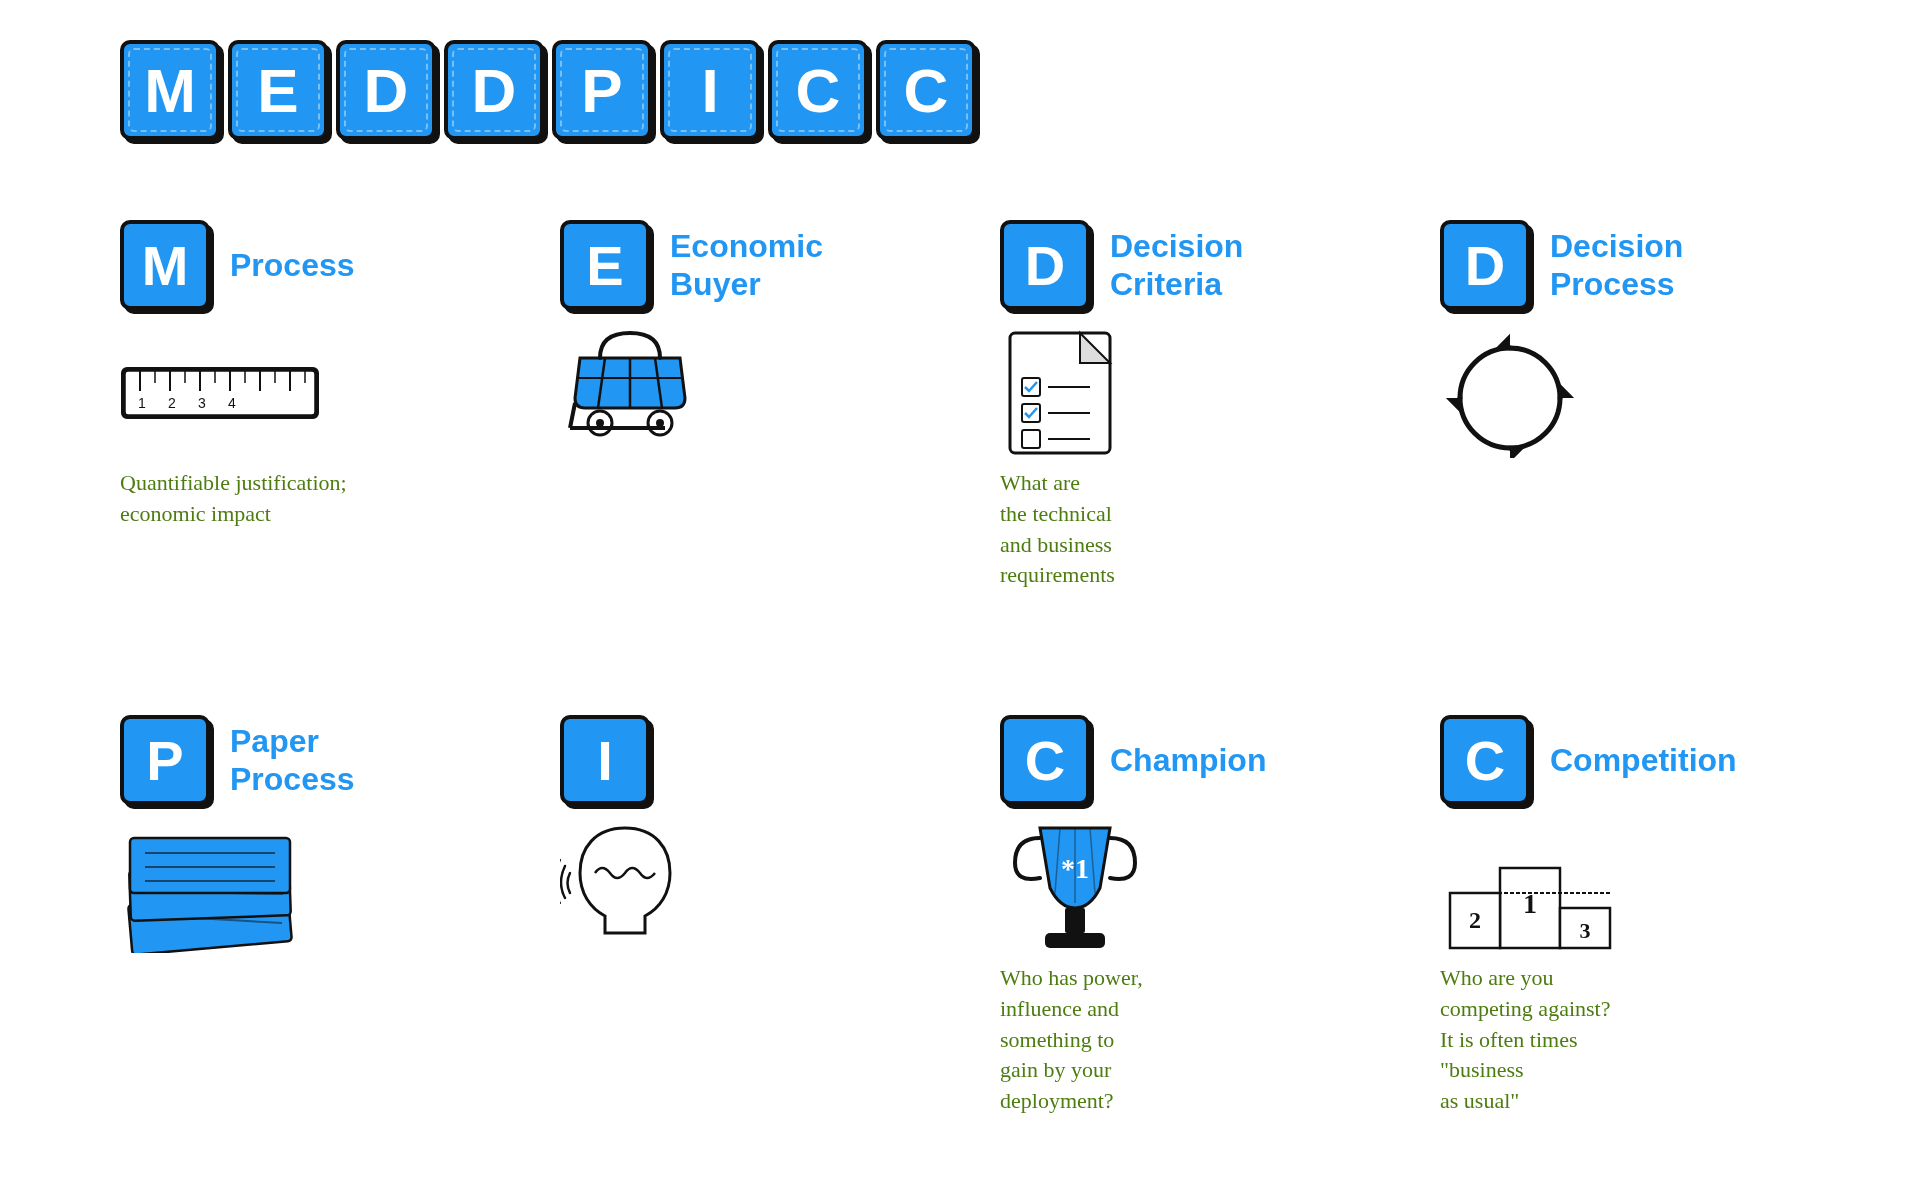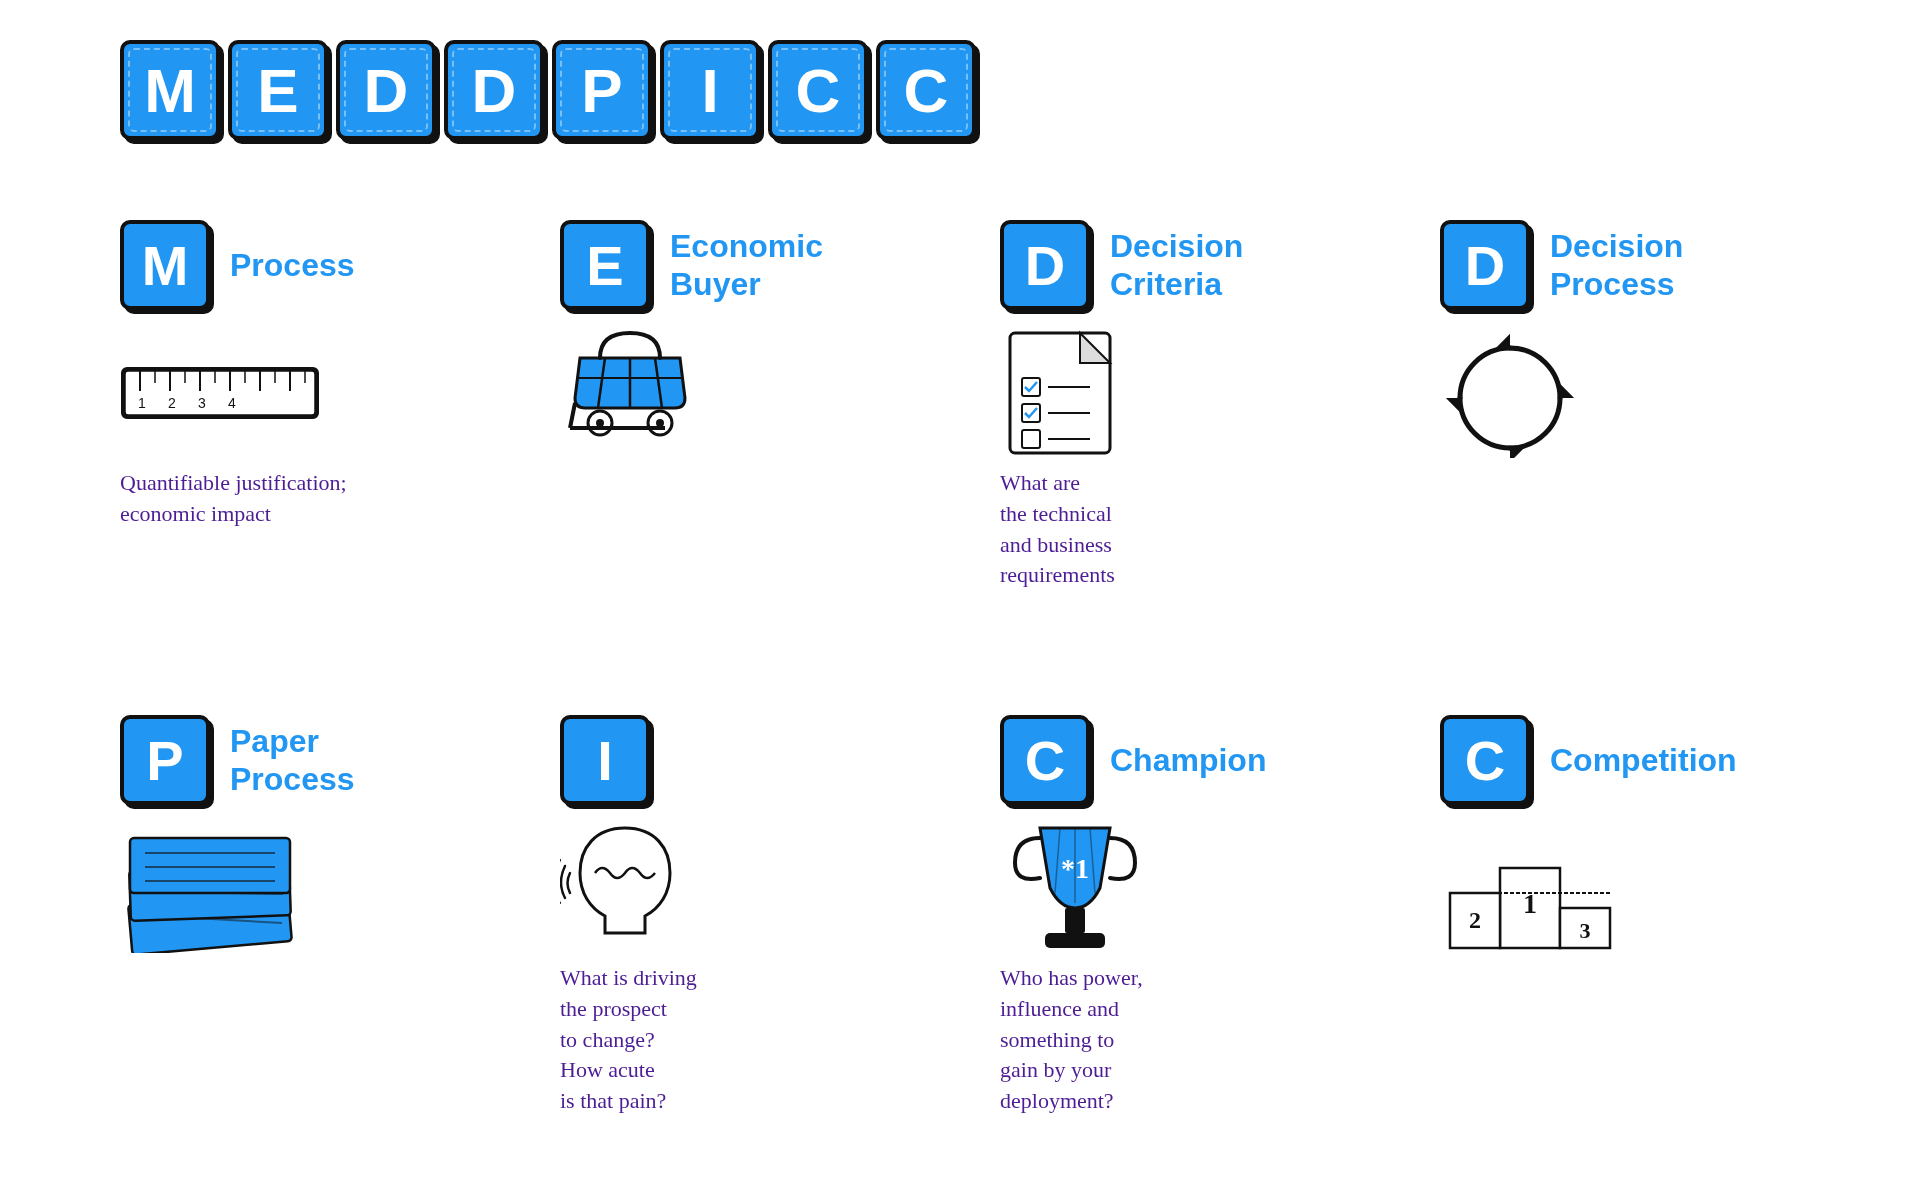--- a/index.html
+++ b/index.html
@@ -126,21 +126,21 @@
 
     .cell-icon-area {
       display: flex;
       align-items: center;
       justify-content: flex-start;
       height: 130px;
     }
 
     .cell-description {
       font-size: 22px;
-      color: #4c1d95;
+      color: #4d7c0f;
       line-height: 1.4;
       font-family: 'Comic Sans MS', cursive;
     }
 
     
     svg.icon {
       display: block;
     }
 
   </style>
@@ -300,21 +300,20 @@
 
         <path d="M65 10 C35 10 20 30 20 55 C20 75 30 90 45 98 L45 115 L85 115 L85 98 C100 90 110 75 110 55 C110 30 95 10 65 10 Z" fill="#fff" stroke="#111" stroke-width="3"></path>
 
         <path d="M35 55 Q42 45 50 55 Q57 65 65 55 Q72 45 80 55 Q87 65 95 55" fill="none" stroke="#111" stroke-width="2.5"></path>
 
         <path d="M10 75 Q5 65 10 55" fill="none" stroke="#111" stroke-width="2.5" stroke-linecap="round"></path>
         <path d="M5 80 Q-3 65 5 48" fill="none" stroke="#111" stroke-width="2.5" stroke-linecap="round"></path>
         <path d="M0 85 Q-10 65 0 42" fill="none" stroke="#111" stroke-width="2" stroke-linecap="round"></path>
       </svg>
     </div>
-    <div class="cell-description">What is driving<br>the prospect<br>to change?<br>How acute<br>is that pain?</div>
   </div>
       <div class="cell">
     <div class="cell-header">
       <div class="cell-letter-box">C</div>
       <div class="cell-title">Champion</div>
     </div>
     <div class="cell-icon-area">
       <svg width="150" height="140" viewBox="0 0 150 140" class="icon">
 
         <path d="M40 10 L110 10 L100 70 Q90 90 75 90 Q60 90 50 70 Z" fill="#2196f3" stroke="#111" stroke-width="3"></path>
@@ -349,16 +348,17 @@
 
         <rect x="120" y="85" width="50" height="40" fill="#fff" stroke="#111" stroke-width="2.5"></rect>
 
         <text x="90" y="90" text-anchor="middle" font-size="28" font-weight="900" font-family="Arial Black" fill="#111">1</text>
         <text x="35" y="105" text-anchor="middle" font-size="24" font-weight="900" font-family="Arial Black" fill="#111">2</text>
         <text x="145" y="115" text-anchor="middle" font-size="22" font-weight="900" font-family="Arial Black" fill="#111">3</text>
 
         <line x1="10" y1="70" x2="170" y2="70" stroke="#111" stroke-width="2" stroke-dasharray="4,2"></line>
       </svg>
     </div>
+    <div class="cell-description">Who are you<br>competing against?<br>It is often times<br>"business<br>as usual"</div>
   </div>
     </div>
 
 </div>
 
 </body></html>

